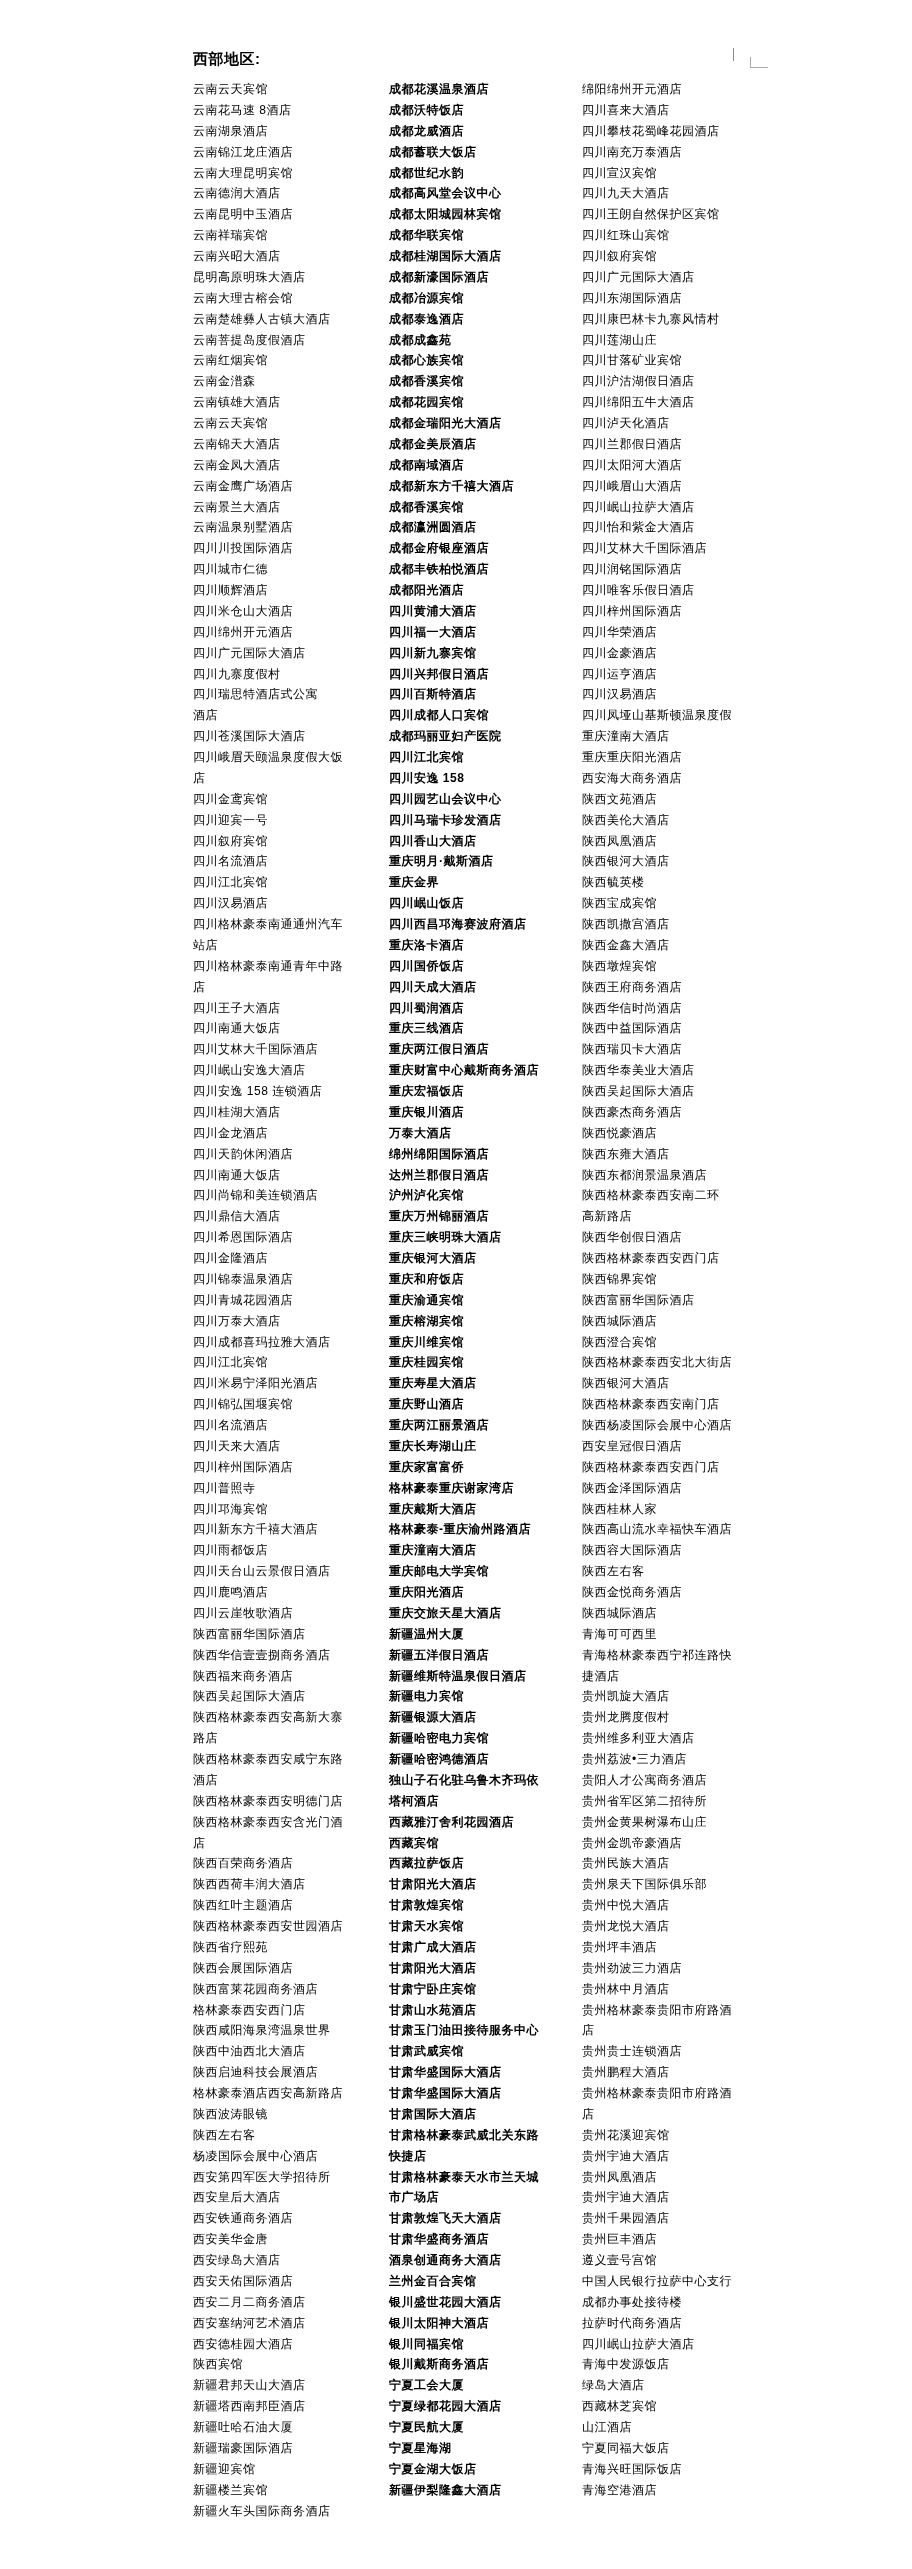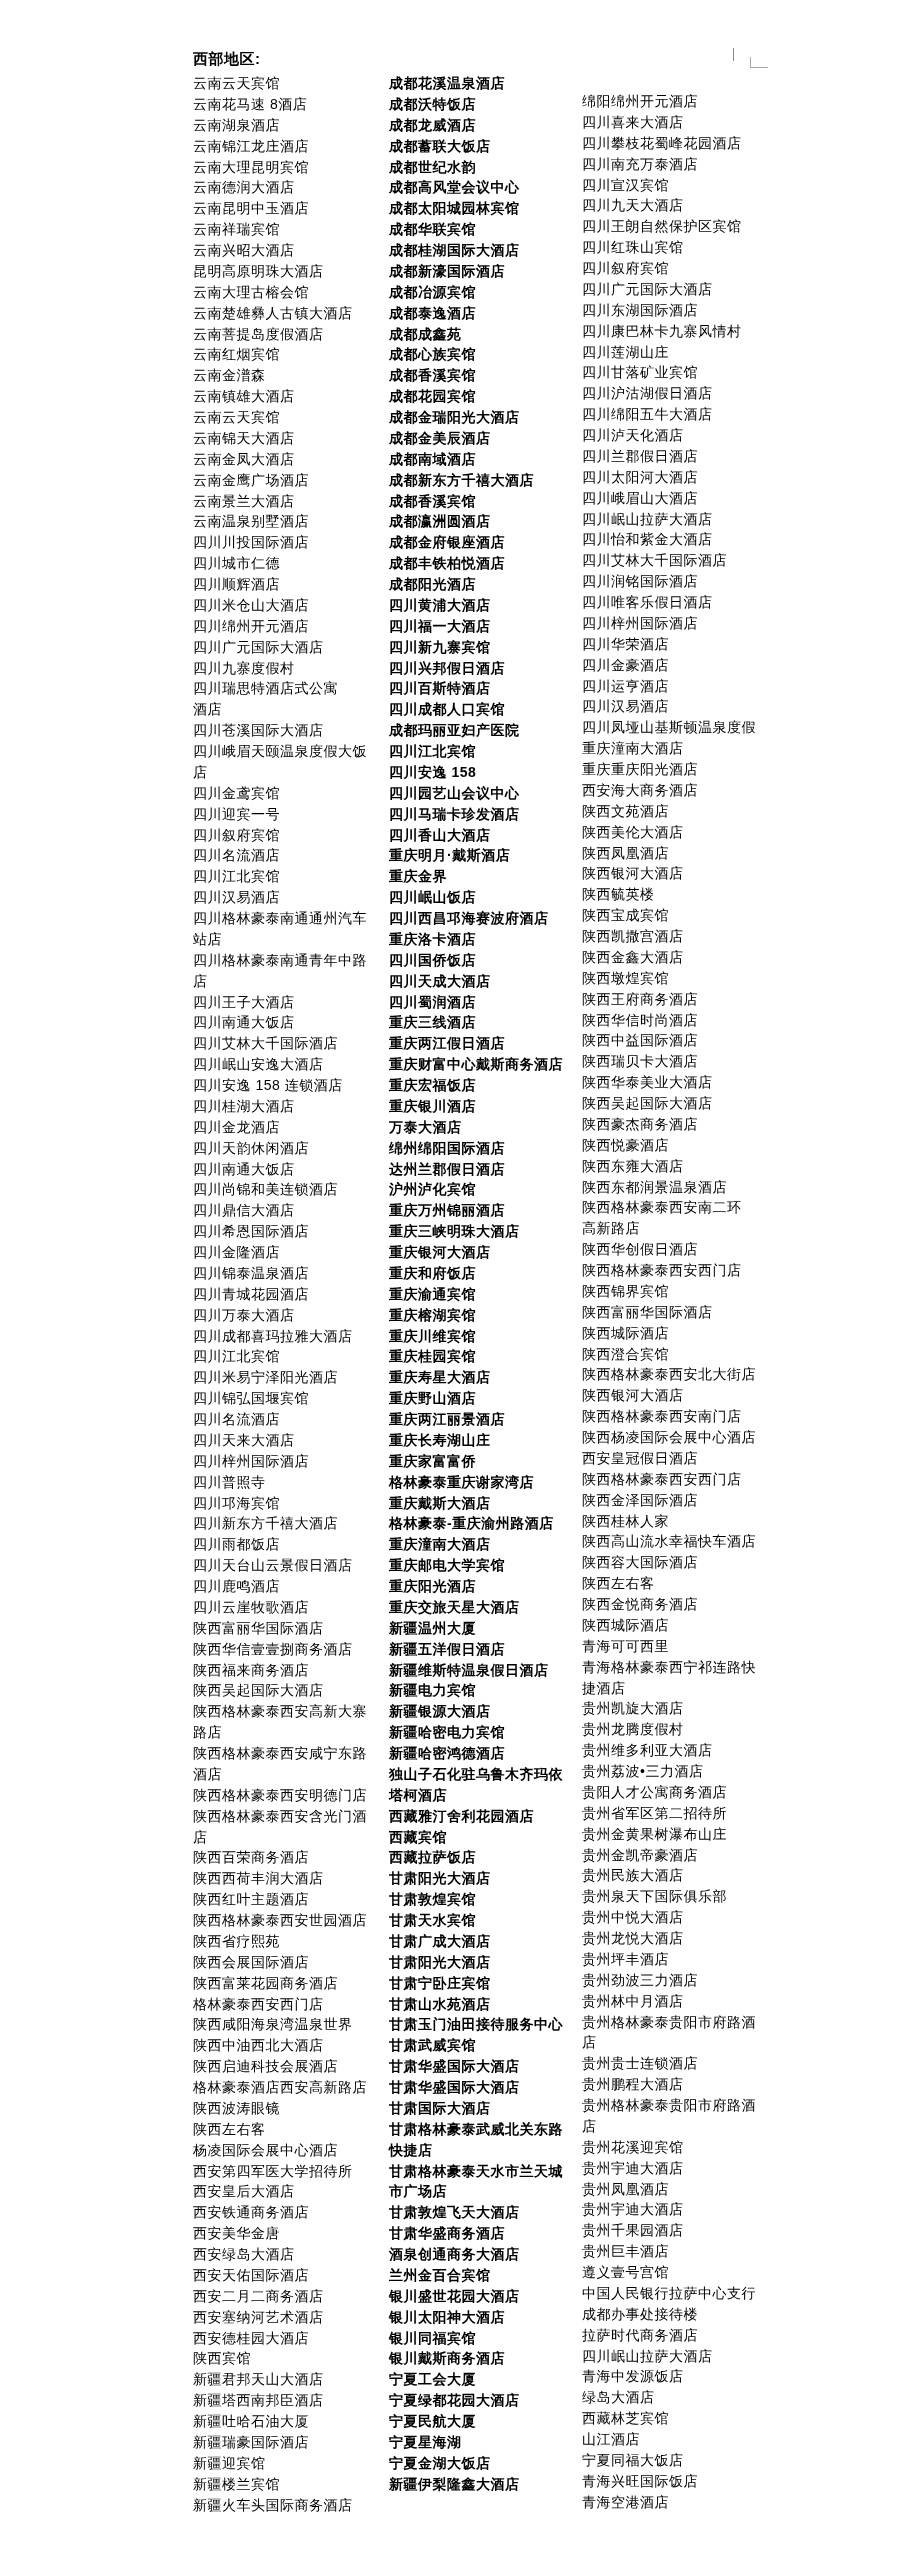--- a/index.html
+++ b/index.html
@@ -11,31 +11,31 @@
     position:relative;
     overflow:hidden;
   }
   .page{position:absolute;left:0;top:0;width:912px;height:2431px;}
   .header{
     position:absolute;left:193px;top:50px;
     font-size:15px;font-weight:bold;
     white-space:pre;letter-spacing:0.5px;
   }
   .col{
-    position:absolute;top:73px;
-    font-size:14px;
+    position:absolute;top:79px;
+    font-size:12px;
     white-space:pre;
   }
   .col .line{
     height:20.88px;line-height:20.88px;
     letter-spacing:0.5px;
   }
   .col1{left:193px;width:190px;}
   .col2{left:389px;width:190px;font-weight:bold;}
-  .col3{left:582px;width:200px;margin-top:18px;}
+  .col3{left:582px;width:200px;}
   
   .ibeam{
     position:absolute;left:733px;top:48px;
     width:1px;height:13px;background:#8a8a8a;
   }
   .corner{
     position:absolute;left:750px;top:57px;
     width:17px;height:10px;
     border-left:1px solid #a9a9a9;
     border-bottom:1px solid #a9a9a9;

